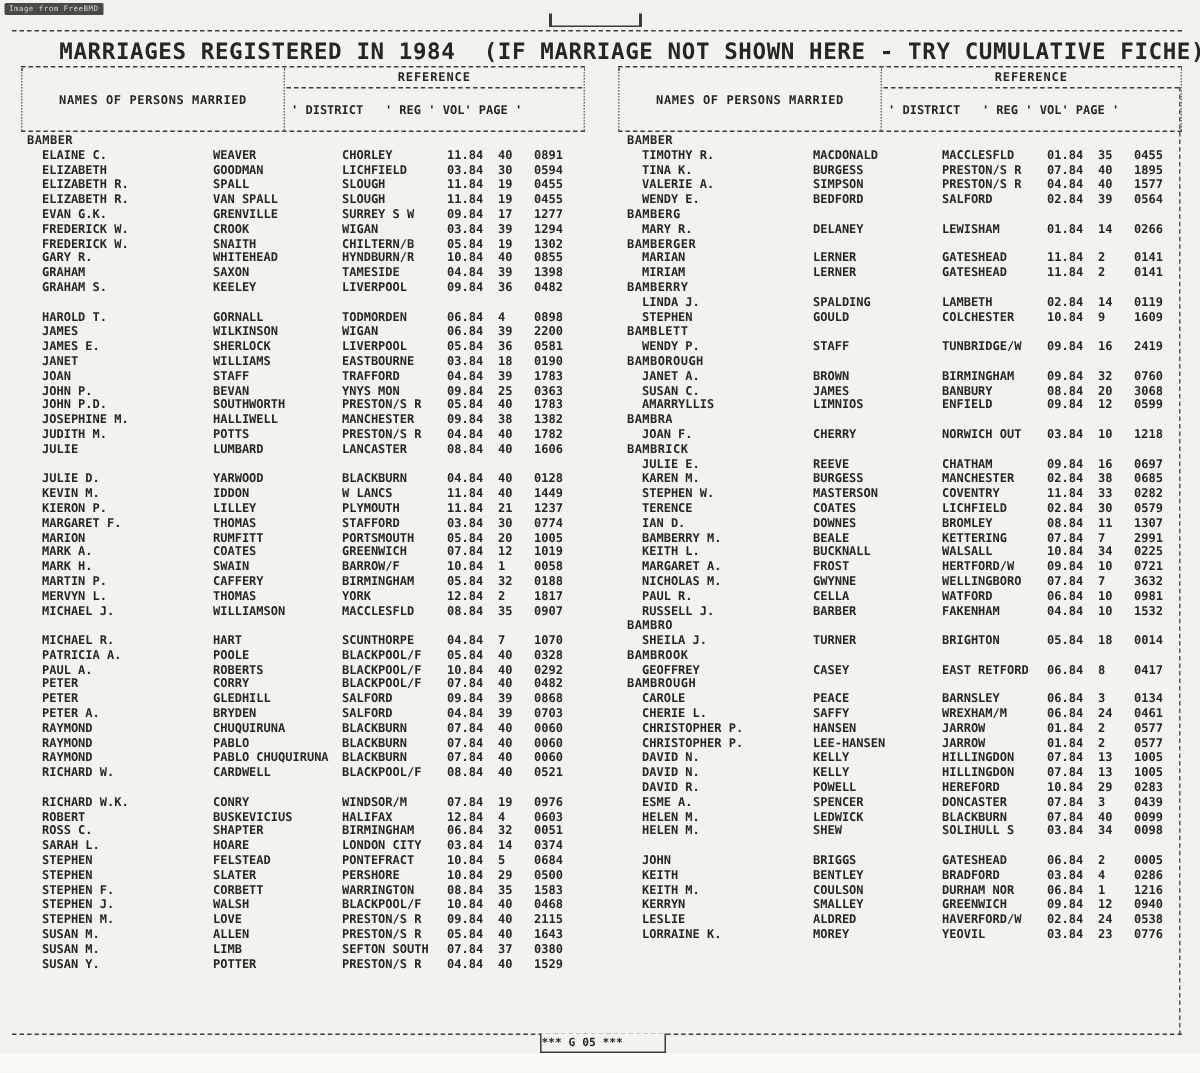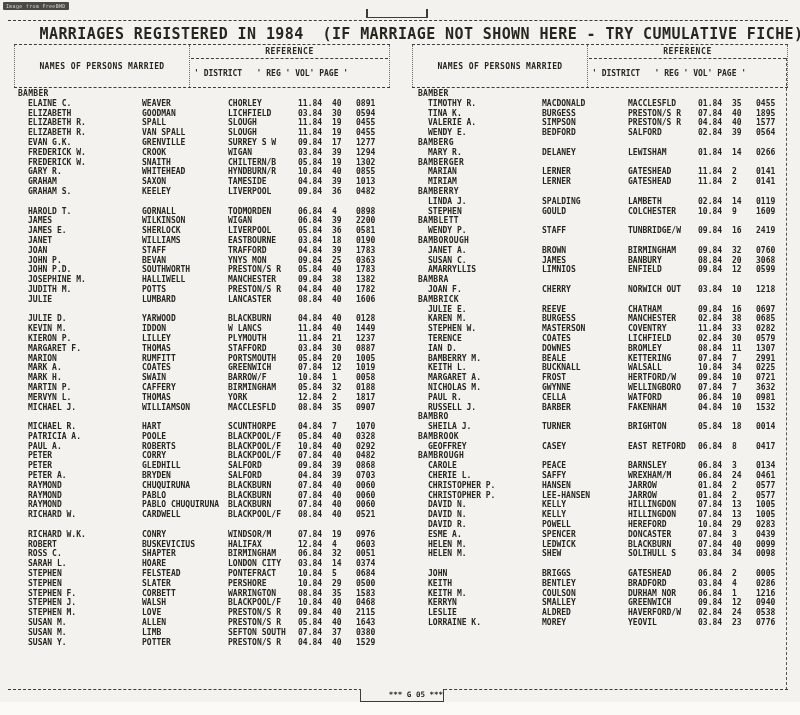--- a/index.html
+++ b/index.html
@@ -57,21 +57,21 @@
   .row.entry span{overflow:visible;}
   .row.group{padding-left:10px;letter-spacing:.3px;}
   .row.spacer{height:9.8px;}
 
   
   .bot-rule{position:absolute;left:8px;top:689px;width:780px;border-top:1.7px dashed #3c3d36;}
   .plate{
     position:absolute;left:360px;top:689px;width:82px;height:12px;
     background:#f3f2ee;color:#26271f;
     border-left:1.4px solid #3c3d36;border-right:1.4px solid #3c3d36;border-bottom:1.4px solid #3c3d36;
-    font-size:7.5px;font-weight:bold;text-align:right;line-height:11px;white-space:pre;
+    font-size:7.5px;font-weight:bold;text-align:left;line-height:11px;white-space:pre;
   }
 </style>
 </head>
 <body>
 
 <div class="paper">
 
   <div class="badge">Image from FreeBMD</div>
   <div class="reg-mark"></div>
 
@@ -169,21 +169,21 @@
     <span class="reg">10.84</span>
     <span class="vol">40</span>
     <span class="page">0855</span>
   </div>
       <div class="row entry">
     <span class="given">GRAHAM</span>
     <span class="surname">SAXON</span>
     <span class="district">TAMESIDE</span>
     <span class="reg">04.84</span>
     <span class="vol">39</span>
-    <span class="page">1013</span>
+    <span class="page">1398</span>
   </div>
       <div class="row entry">
     <span class="given">GRAHAM S.</span>
     <span class="surname">KEELEY</span>
     <span class="district">LIVERPOOL</span>
     <span class="reg">09.84</span>
     <span class="vol">36</span>
     <span class="page">0482</span>
   </div>
       <div class="row spacer"></div>
@@ -291,21 +291,21 @@
     <span class="reg">11.84</span>
     <span class="vol">21</span>
     <span class="page">1237</span>
   </div>
       <div class="row entry">
     <span class="given">MARGARET F.</span>
     <span class="surname">THOMAS</span>
     <span class="district">STAFFORD</span>
     <span class="reg">03.84</span>
     <span class="vol">30</span>
-    <span class="page">0887</span>
+    <span class="page">0774</span>
   </div>
       <div class="row entry">
     <span class="given">MARION</span>
     <span class="surname">RUMFITT</span>
     <span class="district">PORTSMOUTH</span>
     <span class="reg">05.84</span>
     <span class="vol">20</span>
     <span class="page">1005</span>
   </div>
       <div class="row entry">

